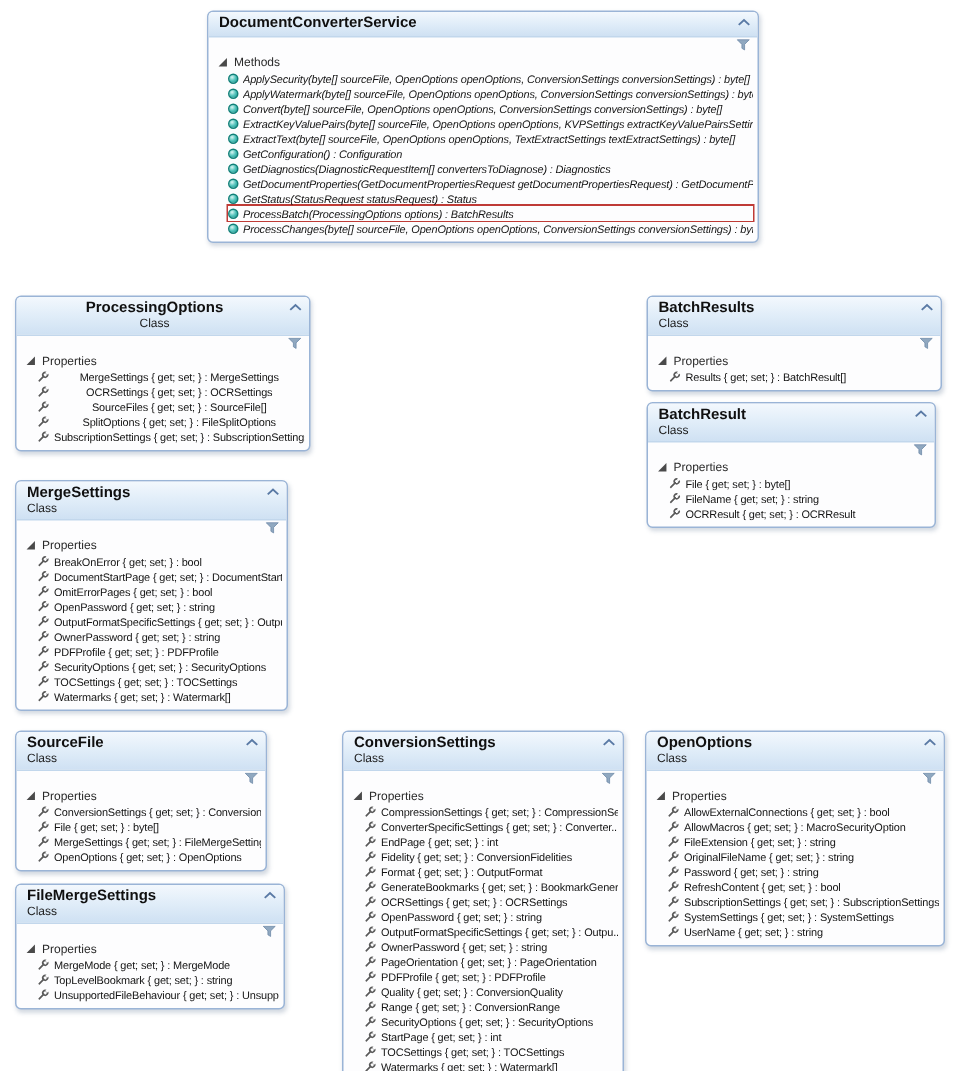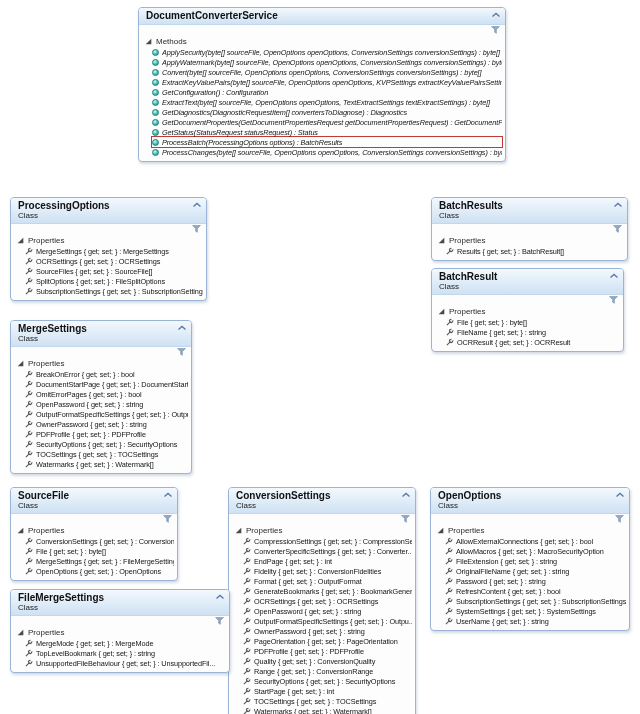--- a/index.html
+++ b/index.html
@@ -46,28 +46,28 @@
 
   .m-icon {
     width:7px; height:7px; border-radius:50%; flex:0 0 7px;
     background:radial-gradient(circle at 35% 30%, #d9f6f3 0%, #56c4bd 48%, #1a958d 100%);
     border:0.5px solid #128079;
   }
   .p-icon { flex:0 0 9px; line-height:0; }
 
   
   #box-document-converter-service { left:138px; top:7px;   width:368px; }
-  #box-processing-options         { left:10px;  top:197px; width:197px; }
+  #box-processing-options         { left:10px;  top:197px; width:197px;text-align:center; }
   #box-batch-results              { left:431px; top:197px; width:197px; }
   #box-batch-result               { left:431px; top:268px; width:193px; }
   #box-merge-settings             { left:10px;  top:320px; width:182px; }
   #box-source-file                { left:10px;  top:487px; width:168px; }
   #box-conversion-settings        { left:228px; top:487px; width:188px; }
   #box-open-options               { left:430px; top:487px; width:200px; }
-  #box-file-merge-settings        { left:10px;  top:589px; width:220px; }
+  #box-file-merge-settings        { left:10px;  top:589px; width:180px; }
 </style>
 </head>
 <body>
 
 <div id="canvas">
     <div class="class-box" id="box-document-converter-service">
       <div class="box-header">
         <div class="box-title">DocumentConverterService</div>
         <span class="chevron"><svg width="10" height="6" viewBox="0 0 10 6">
             <path d="M1.5 4.6 L5 1.4 L8.5 4.6" fill="none" stroke="#5a7aa5" stroke-width="1.3"></path>
@@ -96,25 +96,25 @@
         <div class="member method">
           <span class="m-icon"></span>
           <span class="member-text">Convert(byte[] sourceFile, OpenOptions openOptions, ConversionSettings conversionSettings) : byte[]</span>
         </div>
         <div class="member method">
           <span class="m-icon"></span>
           <span class="member-text">ExtractKeyValuePairs(byte[] sourceFile, OpenOptions openOptions, KVPSettings extractKeyValuePairsSettings) : byte[]</span>
         </div>
         <div class="member method">
           <span class="m-icon"></span>
+          <span class="member-text">ExtractText(byte[] sourceFile, OpenOptions openOptions, TextExtractSettings textExtractSettings) : byte[]</span>
+        </div>
+        <div class="member method">
+          <span class="m-icon"></span>
           <span class="member-text">GetConfiguration() : Configuration</span>
-        </div>
-        <div class="member method">
-          <span class="m-icon"></span>
-          <span class="member-text">ExtractText(byte[] sourceFile, OpenOptions openOptions, TextExtractSettings textExtractSettings) : byte[]</span>
         </div>
         <div class="member method">
           <span class="m-icon"></span>
           <span class="member-text">GetDiagnostics(DiagnosticRequestItem[] convertersToDiagnose) : Diagnostics</span>
         </div>
         <div class="member method">
           <span class="m-icon"></span>
           <span class="member-text">GetDocumentProperties(GetDocumentPropertiesRequest getDocumentPropertiesRequest) : GetDocumentPropertie...</span>
         </div>
         <div class="member method">

